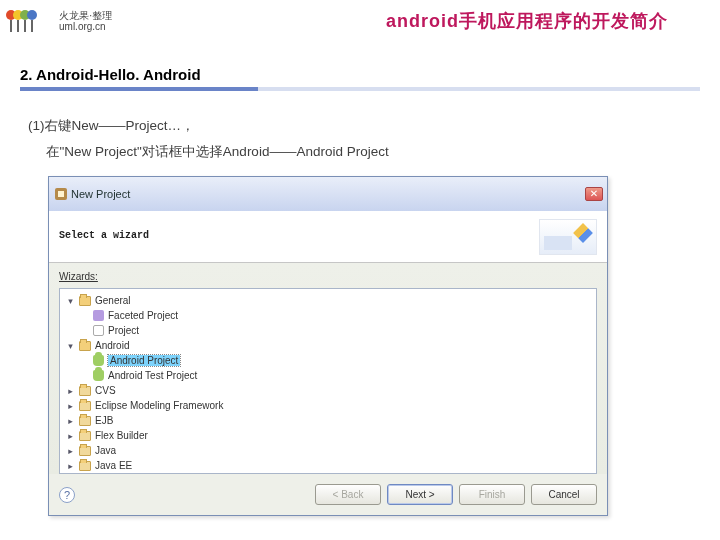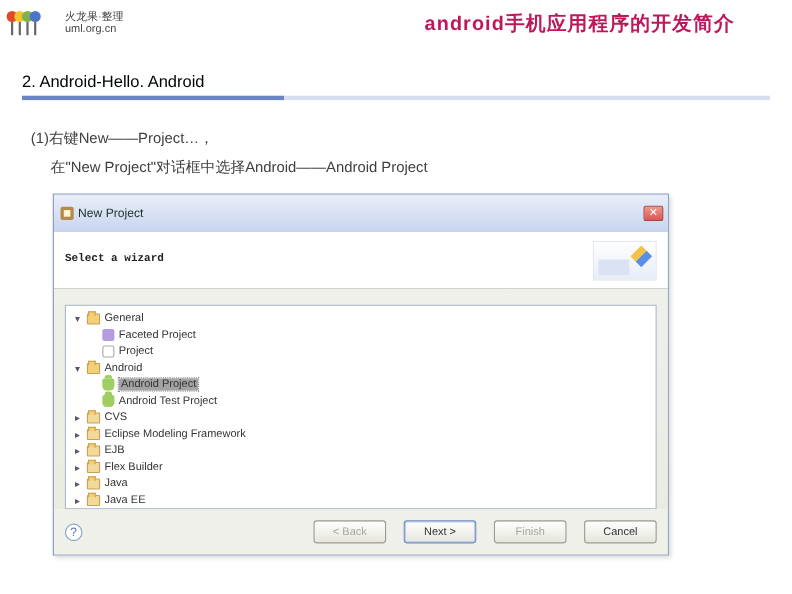--- a/index.html
+++ b/index.html
@@ -12,21 +12,21 @@
   .pin::before { content:""; display:block; width:10px; height:10px; border-radius:50%; }
   .pin::after  { content:""; display:block; width:2px; height:12px; margin:0 auto; background:#666; }
   .pin.r::before{ background:#e04a2a; }
   .pin.y::before{ background:#f3c42a; }
   .pin.g::before{ background:#7fb04d; }
   .pin.b::before{ background:#4a76c5; }
   .logo-text { display:flex; flex-direction:column; font-size:10px; line-height:1.1; color:#444; margin-left:4px; }
   .page-title-top { font-size: 18px; font-weight: bold; color: #be185d; letter-spacing: 1px; padding-right: 40px; }
 
   .section-bar { margin-top: 24px; padding: 0 20px; }
-  .section-title { font-size: 15px; font-weight: normal; color: #000; }
+  .section-title { font-size: 15px; font-weight: bold; color: #000; }
   .section-rule { height: 4px; background: linear-gradient(to right,#6a84c8 0%, #6a84c8 35%, #d7def0 35%, #d7def0 100%); margin-top: 4px; }
 
   .body-text { padding: 22px 30px 6px 28px; font-size: 13.5px; color: #404040; line-height: 1.9; }
 
   .wizard-shell { margin: 6px 0 0 48px; width: 560px; border: 1px solid #7a8fb5; box-shadow: 2px 2px 4px rgba(0,0,0,.15); font-family: Tahoma, Arial, sans-serif; }
 
   .titlebar { display:flex; align-items:center; justify-content:space-between; height:34px; padding:0 4px 0 6px;
     background: linear-gradient(to bottom,#e9eef9,#c8d4ef); font-size:11px; color:#233; }
   .titlebar .left { display:flex; align-items:center; gap:4px; }
   .title-ico { width:12px; height:12px; background:#b58a4a; border-radius:2px; position:relative; }
@@ -50,25 +50,25 @@
   .expander { width:9px; height:9px; display:inline-flex; align-items:center; justify-content:center; color:#556; font-size:9px; }
   .pad9 { width:9px; display:inline-block; }
   .folder { width:12px; height:10px; background:#f3cf7a; border:1px solid #c8a34d; border-radius:1px; position:relative; }
   .folder::before{ content:""; position:absolute; left:0; top:-3px; width:5px; height:3px; background:#f3cf7a; border:1px solid #c8a34d; border-bottom:none; }
   .folder.closed { background:#f1d99b; }
   .leaf-ico { width:11px; height:11px; border-radius:2px; }
   .leaf-ico.purple{ background:#b59be0; }
   .leaf-ico.box   { background:#fff; border:1px solid #aaa; }
   .leaf-ico.droid { background:#9fce63; border-radius:2px 2px 4px 4px; position:relative; }
   .leaf-ico.droid::before{ content:""; position:absolute; left:2px; top:-3px; width:7px; height:3px; background:#9fce63; border-radius:3px 3px 0 0; }
-  .node.sel .label { background:#a3a3a3; outline:1px dotted #888; padding:0 2px; }
+  .node.sel .label { background:#7dd3fc; outline:1px dotted #888; padding:0 2px; }
 
   .btnbar { display:flex; align-items:center; justify-content:space-between; padding:10px; background:#eef0e9; }
   .help-ico { width:16px; height:16px; border-radius:50%; border:1px solid #8aa0c9; color:#5a72a6; font-size:11px; text-align:center; line-height:14px; background:#fff; }
-  .btns { display:flex; gap:16px; }
+  .btns { display:flex; gap:6px; }
   .wbtn { min-width:66px; height:21px; font-size:10px; border:1px solid #9a9a90; background:linear-gradient(#fefefe,#e6e6de); border-radius:3px; color:#333; display:flex; align-items:center; justify-content:center; padding:0 8px; }
   .wbtn.disabled { color:#a7a79f; }
   .wbtn.primary { border-color:#6f89c2; box-shadow:0 0 0 1px #b9c9ea inset; }
 </style>
 </head>
 <body>
 
 <div class="page-header">
   <div class="logo-wrap">
     <div class="logo-img">
@@ -106,20 +106,21 @@
 
   <div class="wizard-header">
     <div class="txt">
       <div class="t1">Select a wizard</div>
       <div class="t2"></div>
     </div>
     <div class="wizard-hero"></div>
   </div>
 
   <div class="wizard-body">
+    <div class="wlabel">Wizards:</div>
     <div class="tree-box" id="tree">
         <div class="node" style="--d: 0;">
           <span class="expander">▾</span>
           <span class="folder"></span>
           <span class="label">General</span>
         </div>
         <div class="node" style="--d: 1;">
           <span class="pad9"></span>
           <span class="leaf-ico purple"></span>
           <span class="label">Faceted Project</span>

